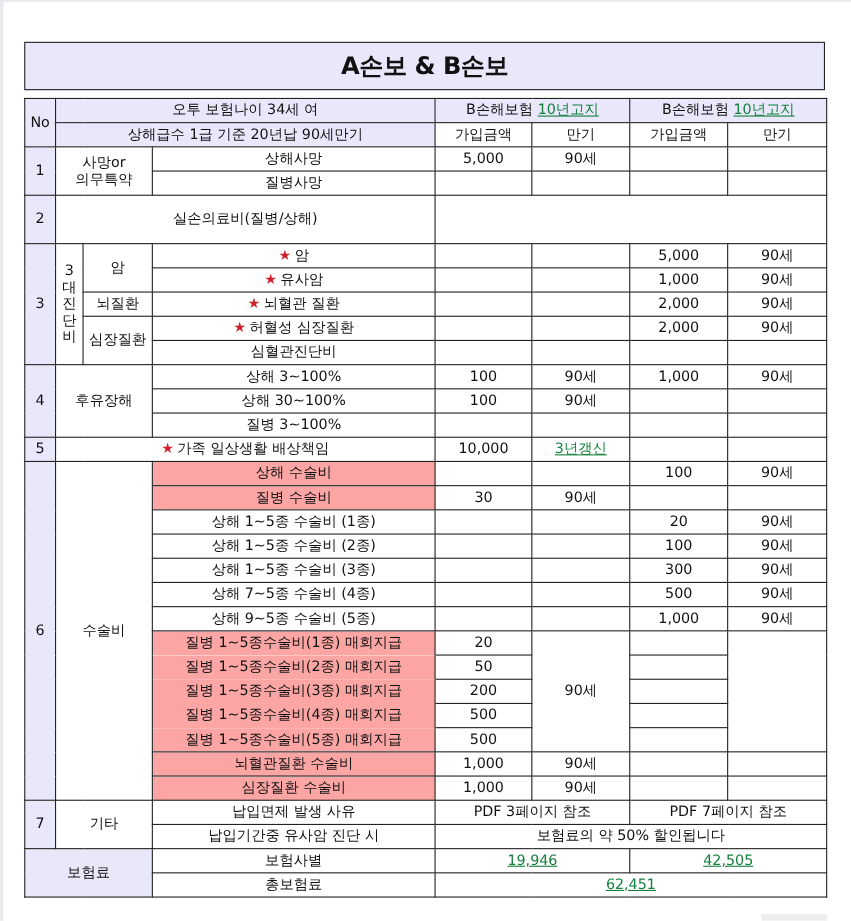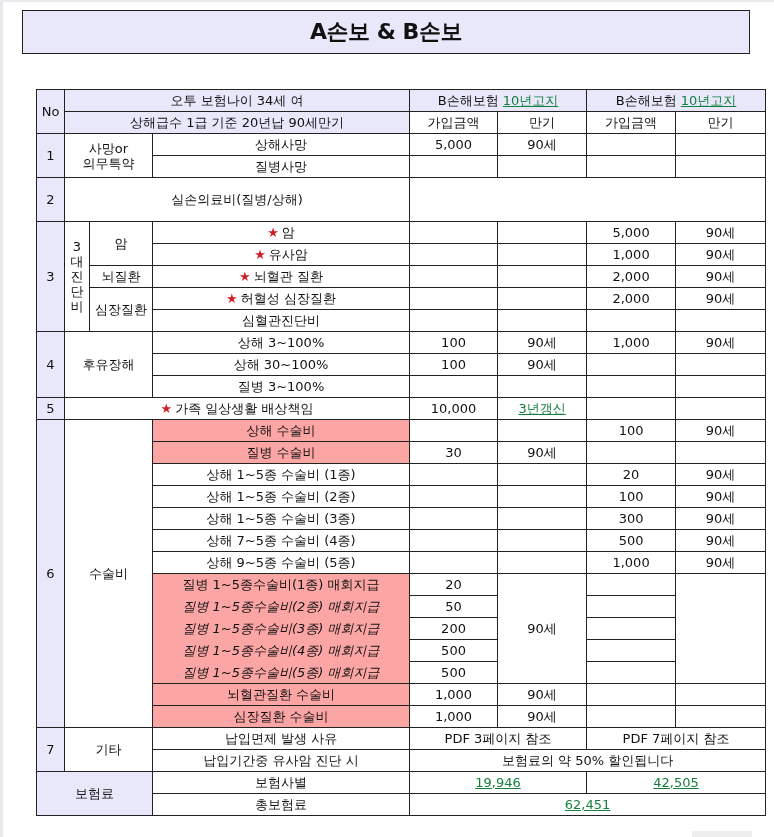--- a/index.html
+++ b/index.html
@@ -3,41 +3,41 @@
 <meta charset="utf-8">
 <style>
   html, body { margin:0; padding:0; }
   body {
     width:774px; height:837px; background:#ffffff; position:relative; overflow:hidden;
     font-family: "DejaVu Sans", "Liberation Sans", sans-serif; color:#111;
   }
   .frame-left { position:absolute; left:0; top:0; width:3px; height:837px; background:#e9e9ee; }
   .frame-top { position:absolute; left:0; top:0; width:774px; height:2px; background:#e9e9ee; }
   .title-box {
-    position:absolute; left:22px; top:10px; width:728px; height:44px;
+    position:absolute; left:22px; top:38px; width:728px; height:44px;
     background:#e9e8fb; border:1px solid #222; box-sizing:border-box;
     display:flex; align-items:center; justify-content:center;
     font-size:22px; font-weight:bold; letter-spacing:-0.5px;
   }
   table.grid {
-    position:absolute; left:36px; top:89px; width:729px;
+    position:absolute; left:22px; top:89px; width:729px;
     border-collapse:collapse; table-layout:fixed; font-size:13px;
   }
   table.grid td {
     border:1px solid #222; text-align:center; vertical-align:middle;
     padding:0; height:21px; line-height:15px; white-space:nowrap; overflow:hidden;
   }
   .lav { background:#e9e8fb; }
   .cream { background:#fca5a5; }
   .red { color:#15803d;text-decoration:underline; }
   .star { color:#d0202a; font-size:13px; margin-right:3px; }
   .vert { line-height:20px; white-space:normal !important; }
   .multi { line-height:20px; }
   .no-bb { border-bottom:none !important; }
-  .no-bt { border-top:none !important;font-style:italic; }
+  .no-bt { border-top:none !important; }
   .bot-spacer { position:absolute; right:22px; bottom:0; width:60px; height:6px; background:#eee; }
 </style>
 </head>
 <body>
 
 <div class="frame-top"></div>
 <div class="frame-left"></div>
 
 <div class="title-box">A손보 &amp; B손보</div>
 

